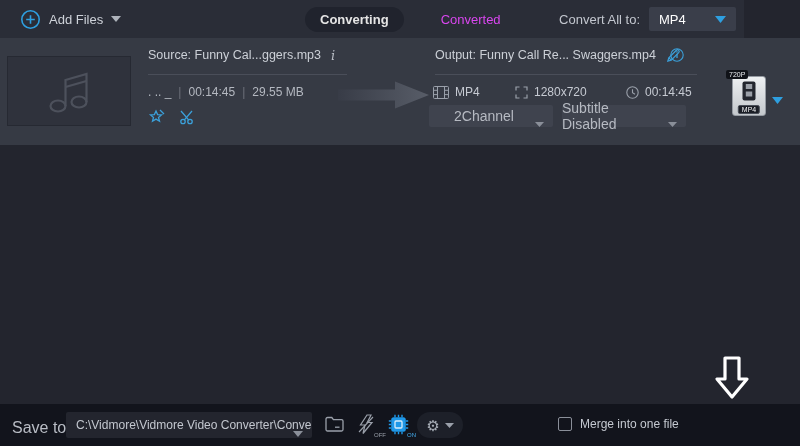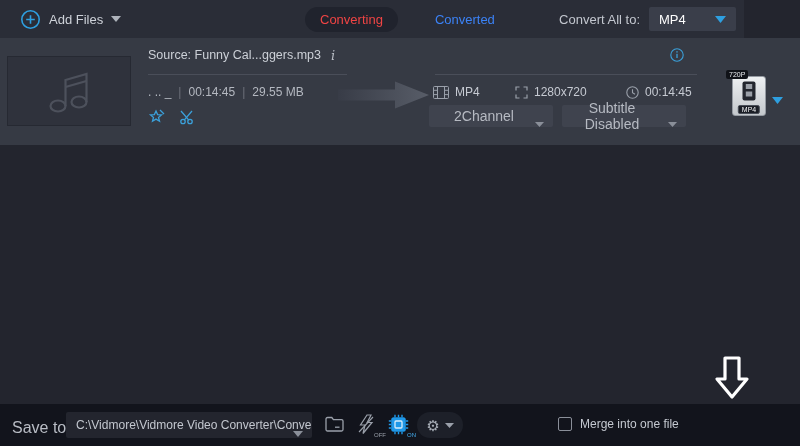--- a/index.html
+++ b/index.html
@@ -6,22 +6,22 @@
   html,body { background:#000; }
   .screen {
     position: relative; width: 800px; height: 446px; overflow: hidden;
     font-family: "Liberation Sans", sans-serif; background: #23252e;
     -webkit-font-smoothing: antialiased;
   }
   
   .topbar { position:absolute; top:0; left:0; width:744px; height:38px; background:#2a2d37; }
   .add-files { position:absolute; left:20px; top:0; height:38px; display:flex; align-items:center; gap:8px; color:#ced2d9; font-size:13px; cursor:pointer; }
   .tabs { position:absolute; left:305px; top:0; height:38px; display:flex; align-items:center; gap:22px; }
-  .tab { font-size:13px; color:#3b82f6; padding:5px 15px; border-radius:13px; cursor:pointer; }
-  .tab.active { background:#20232d; color:#ef4444; }
+  .tab { font-size:13px; color:#d946ef; padding:5px 15px; border-radius:13px; cursor:pointer; }
+  .tab.active { background:#20232d; color:#e5e5e5;font-weight:bold; }
   .convert-to { position:absolute; right:8px; top:0; height:38px; display:flex; align-items:center; gap:9px; color:#c3c7cf; font-size:13px; }
   .mp4-select { width:87px; height:24px; background:#3a3e4a; border-radius:2px; display:flex; align-items:center; justify-content:space-between; padding:0 10px; color:#fdfdfd; cursor:pointer; }
   
   .filerow { position:absolute; top:38px; left:0; width:800px; height:107px; background:#363a44; }
   .thumb { position:absolute; left:7px; top:18px; width:124px; height:70px; background:#2f323c; border:1px solid #262932; display:flex; align-items:center; justify-content:center; }
   .row-title { position:absolute; top:8px; height:18px; display:flex; align-items:center; gap:10px; font-size:12.5px; color:#ccd0d7; }
   .src-title { left:148px; }
   .out-title { left:435px; }
   .info-i { font-family:"DejaVu Serif", serif; font-style:italic; font-size:13px; color:#b9bdc5; cursor:pointer; }
   .divider { position:absolute; top:36px; height:1px; background:#4a4e59; }
@@ -147,20 +147,29 @@
         <defs>
             <linearGradient id="ag" x1="0" y1="0" x2="1" y2="0">
           <stop offset="0" stop-color="#383c47"></stop>
               <stop offset="1" stop-color="#585d68"></stop>
         </linearGradient>
           </defs>
         <path d="M0 9.5 H57 V1.5 L91 15 L57 28.5 V20.5 H0 Z" fill="url(#ag)"></path>
       </svg>
     </span>
 
+    <div class="row-title out-title">
+      <span>Output: Funny Call Re... Swaggers.mp4</span>
+      <span class="tool-btn">
+        <svg width="15" height="15" viewBox="0 0 15 15" fill="none" stroke="#3ba0da" stroke-width="1.2">
+          <path d="M1.8 13.2 L2.8 9.8 L10.4 2.3 A1.6 1.6 0 0 1 12.7 4.6 L5.2 12.1 Z"></path>
+          <path d="M2.8 9.8 L5.2 12.1"></path>
+        </svg>
+      </span>
+    </div>
     <span class="out-info">
       <svg width="14" height="14" viewBox="0 0 14 14">
         <circle cx="7" cy="7" r="6.2" fill="none" stroke="#3ba0da" stroke-width="1.1"></circle>
         <rect x="6.35" y="5.8" width="1.3" height="4.2" fill="#3ba0da"></rect>
         <rect x="6.35" y="3.2" width="1.3" height="1.4" fill="#3ba0da"></rect>
       </svg>
     </span>
     <div class="divider out-divider"></div>
 
     <div class="fmt-group fmt-format">
@@ -193,21 +202,21 @@
 
     <div class="select-sm sel-audio">
       <span style="margin-right:14px;">2Channel</span>
       <span class="sm-caret">
         <svg width="9" height="5" viewBox="0 0 9 5">
             <path d="M0 0 H9 L4.5 5 Z" fill="#8a8f99"></path>
           </svg>
       </span>
     </div>
     <div class="select-sm sel-sub">
-      <span style="margin-right:24px;text-align:center;">Subtitle Disabled</span>
+      <span style="margin-right:24px;">Subtitle Disabled</span>
       <span class="sm-caret">
         <svg width="9" height="5" viewBox="0 0 9 5">
             <path d="M0 0 H9 L4.5 5 Z" fill="#8a8f99"></path>
           </svg>
       </span>
     </div>
 
     <div class="profile">
       <span class="badge-720">720P</span>
       <div class="profile-box">

